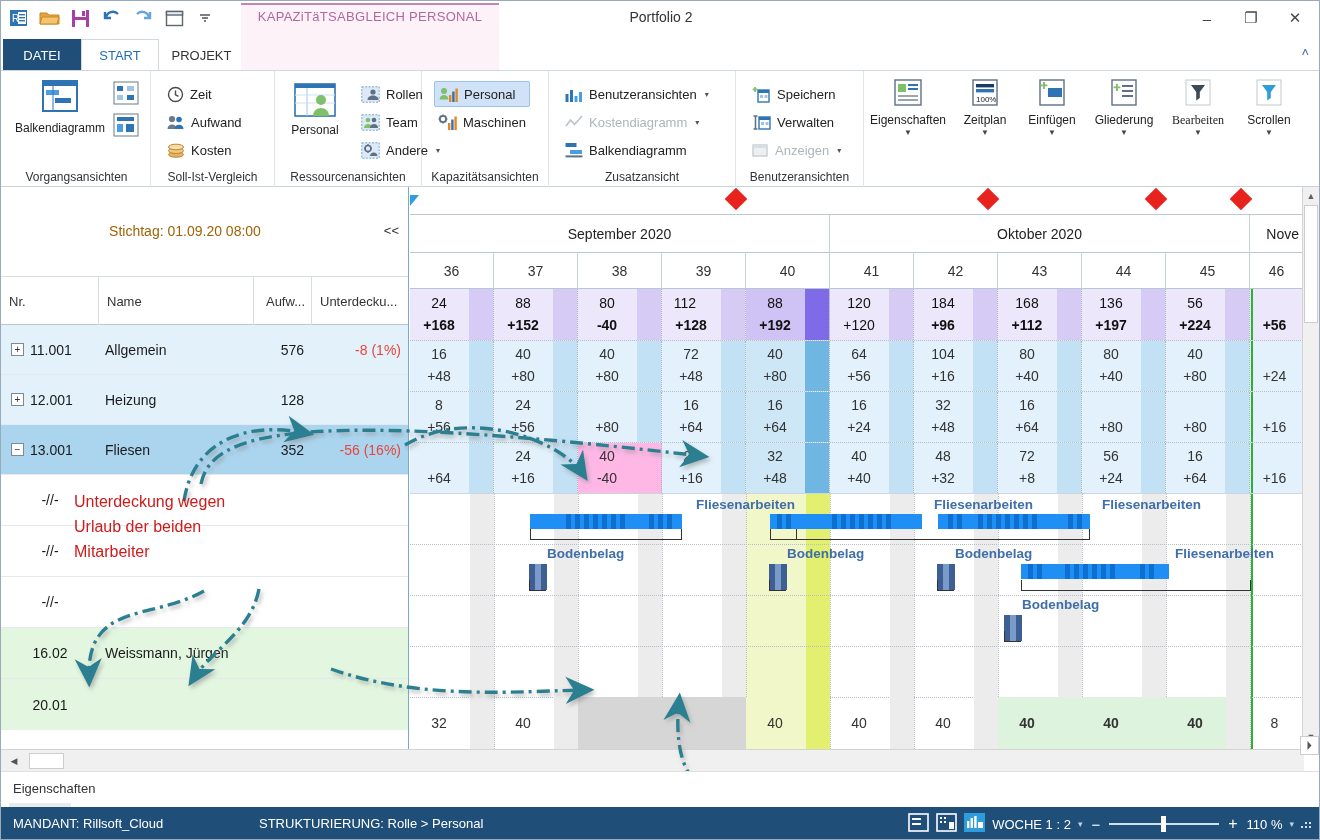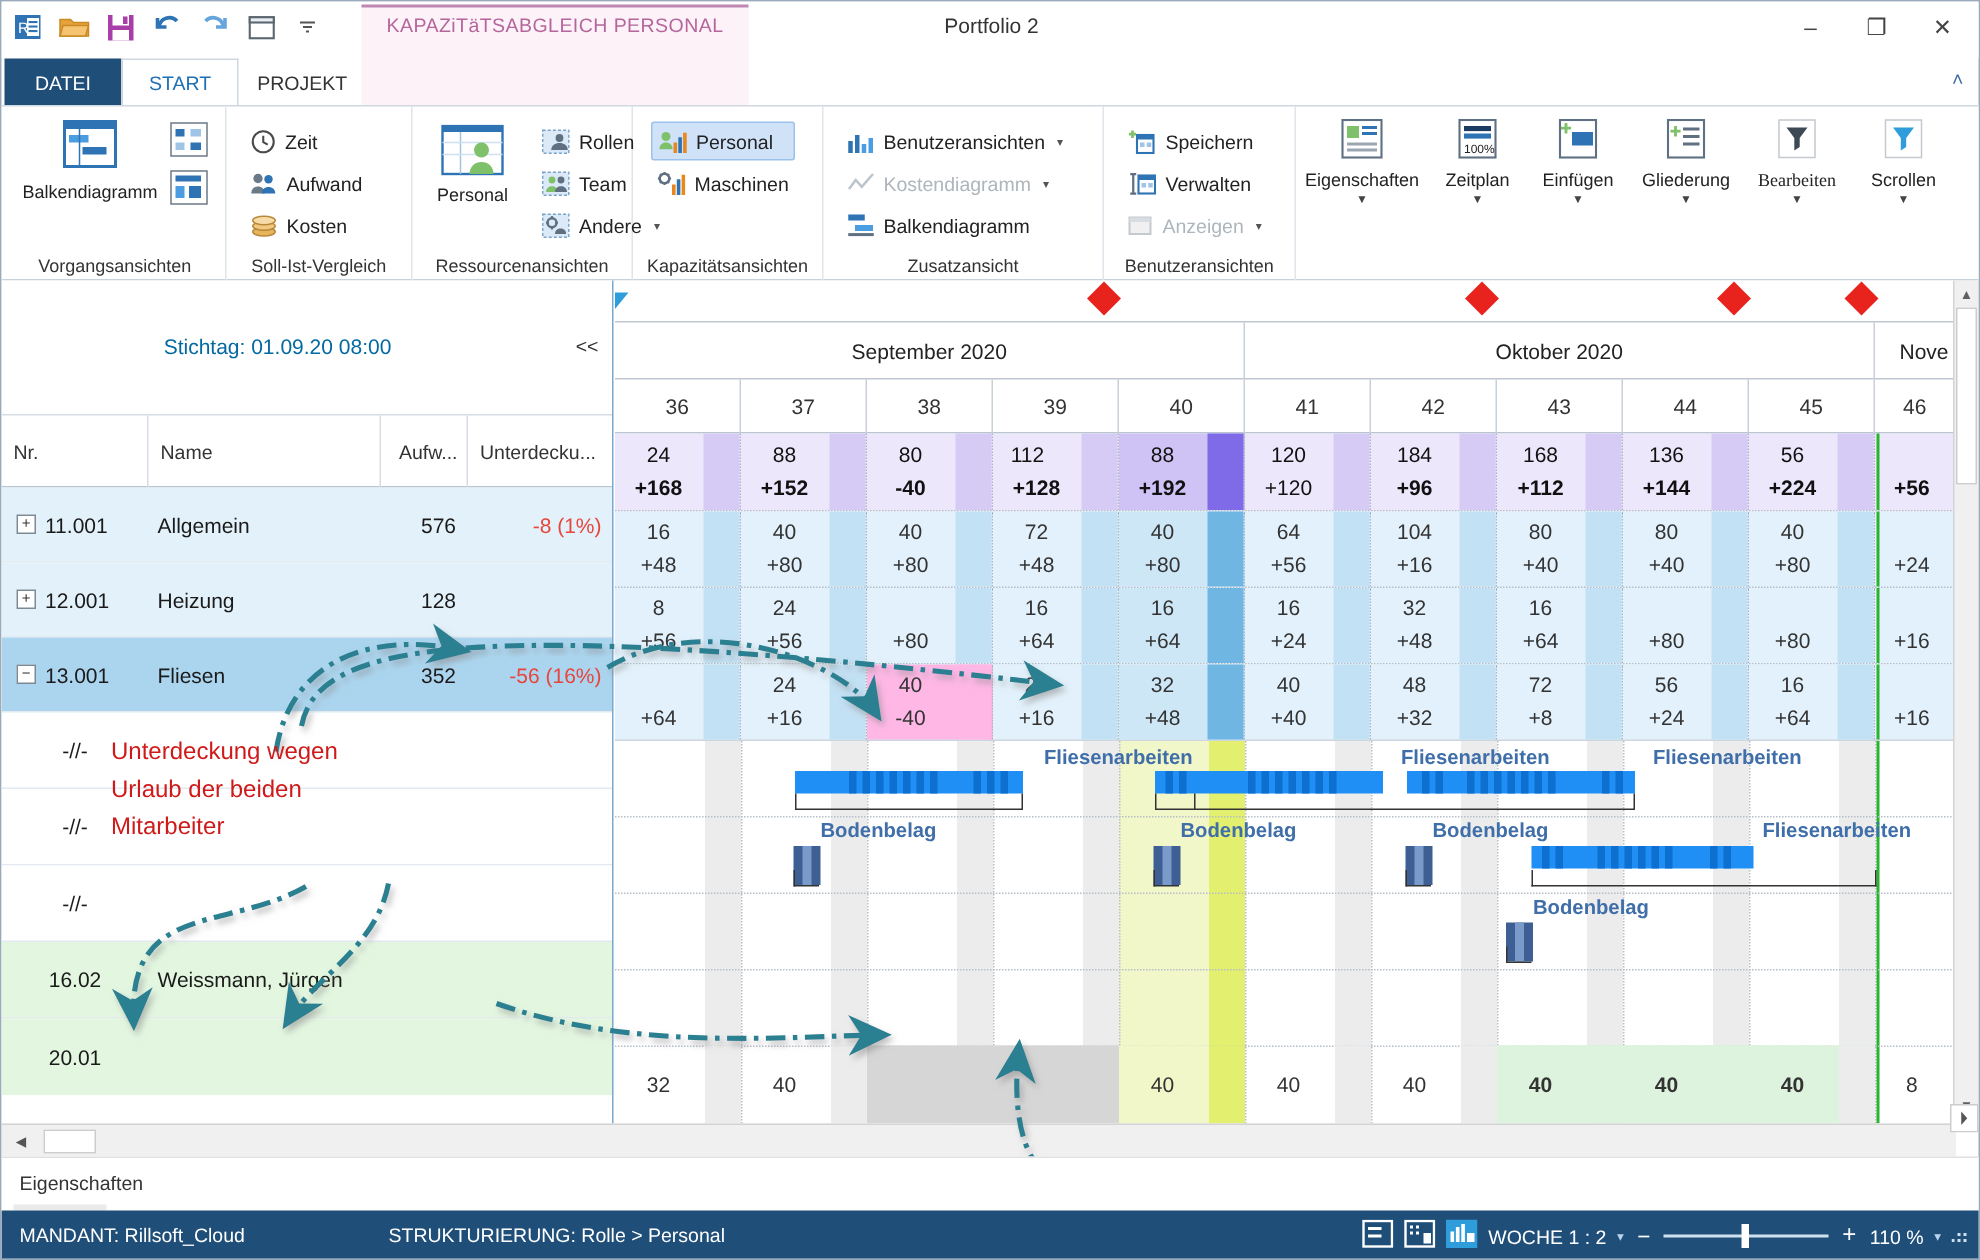--- a/index.html
+++ b/index.html
@@ -42,21 +42,21 @@
   .smbtn{position:absolute;display:flex;align-items:center;gap:6px;height:26px;font-size:13px;color:#222;cursor:pointer;padding:0 4px;border-radius:2px;white-space:nowrap;}
   .smbtn.dis{color:#adb5bd;}
   .smbtn.sel{background:#cfe2f7;border:1px solid #9bc2ea;box-sizing:border-box;}
   .smbtn .car{font-size:8px;color:#555;margin-left:2px;}
 
   
   .leftpane{position:absolute;left:0;top:186px;width:408px;height:562px;background:#fff;border-right:1px solid #7aa8cf;box-sizing:border-box;overflow:hidden;}
   .rightpane{position:absolute;left:409px;top:186px;width:893px;height:562px;background:#fff;overflow:hidden;}
 
   .stichtag{position:absolute;left:0;top:0;width:408px;height:90px;border-bottom:1px solid #d6dde4;box-sizing:border-box;}
-  .stichtag .txt{position:absolute;left:0;right:40px;top:36px;text-align:center;font-size:14px;color:#0369a1;}
+  .stichtag .txt{position:absolute;left:0;right:40px;top:36px;text-align:center;font-size:14px;color:#a16207;}
   .stichtag .cc{position:absolute;right:10px;top:36px;font-size:13px;color:#333;cursor:pointer;}
 
   .colhead{position:absolute;left:0;top:90px;width:408px;height:48px;border-bottom:1px solid #b9c6d2;box-sizing:border-box;}
   .colhead .ch{position:absolute;top:0;height:48px;display:flex;align-items:center;padding-left:8px;font-size:13px;color:#333;border-right:1px solid #d6dde4;box-sizing:border-box;}
   .colhead .ch.r{justify-content:flex-end;padding-right:6px;padding-left:0;}
 
   .lrow{position:absolute;left:0;width:408px;box-sizing:border-box;border-bottom:1px solid #e3e9ee;}
   .lrow .c{position:absolute;top:0;bottom:0;display:flex;align-items:center;font-size:14px;box-sizing:border-box;}
   .lrow .c.nr{left:0;width:98px;padding-left:10px;gap:6px;}
   .lrow .c.nm{left:98px;width:155px;padding-left:6px;}
@@ -593,21 +593,21 @@
         <div class="num2" style="left:672px;width:84px;top:6px;right:auto;padding-right:26px;box-sizing:border-box;">136</div>
         <div class="num2" style="left:756px;width:84px;top:6px;right:auto;padding-right:26px;box-sizing:border-box;">56</div>
         <div class="num2" style="left:0;width:84px;top:28px;right:auto;padding-right:26px;box-sizing:border-box;font-weight:bold;">+168</div>
         <div class="num2" style="left:84px;width:84px;top:28px;right:auto;padding-right:26px;box-sizing:border-box;font-weight:bold;">+152</div>
         <div class="num2" style="left:168px;width:84px;top:28px;right:auto;padding-right:26px;box-sizing:border-box;font-weight:bold;">-40</div>
         <div class="num2" style="left:252px;width:84px;top:28px;right:auto;padding-right:26px;box-sizing:border-box;font-weight:bold;">+128</div>
         <div class="num2" style="left:336px;width:84px;top:28px;right:auto;padding-right:26px;box-sizing:border-box;font-weight:bold;">+192</div>
         <div class="num2" style="left:420px;width:84px;top:28px;right:auto;padding-right:26px;box-sizing:border-box;font-weight:normal;">+120</div>
         <div class="num2" style="left:504px;width:84px;top:28px;right:auto;padding-right:26px;box-sizing:border-box;font-weight:bold;">+96</div>
         <div class="num2" style="left:588px;width:84px;top:28px;right:auto;padding-right:26px;box-sizing:border-box;font-weight:bold;">+112</div>
-        <div class="num2" style="left:672px;width:84px;top:28px;right:auto;padding-right:26px;box-sizing:border-box;font-weight:bold;">+144</div>
+        <div class="num2" style="left:672px;width:84px;top:28px;right:auto;padding-right:26px;box-sizing:border-box;font-weight:bold;">+197</div>
         <div class="num2" style="left:756px;width:84px;top:28px;right:auto;padding-right:26px;box-sizing:border-box;font-weight:bold;">+224</div>
         <div class="num2" style="left:840px;width:53px;top:28px;right:auto;padding-right:4px;box-sizing:border-box;font-weight:bold;">+56</div>
       </div>
 
       <div class="rrow dot" style="top:52px;height:51px;background:#e2f1fb;">
         <div class="wk" style="left:0;width:84px;">
             <div class="wkend" style="background:#c3e1f4;"></div>
           </div>
         <div class="wk" style="left:84px;width:84px;">
             <div class="wkend" style="background:#c3e1f4;"></div>

